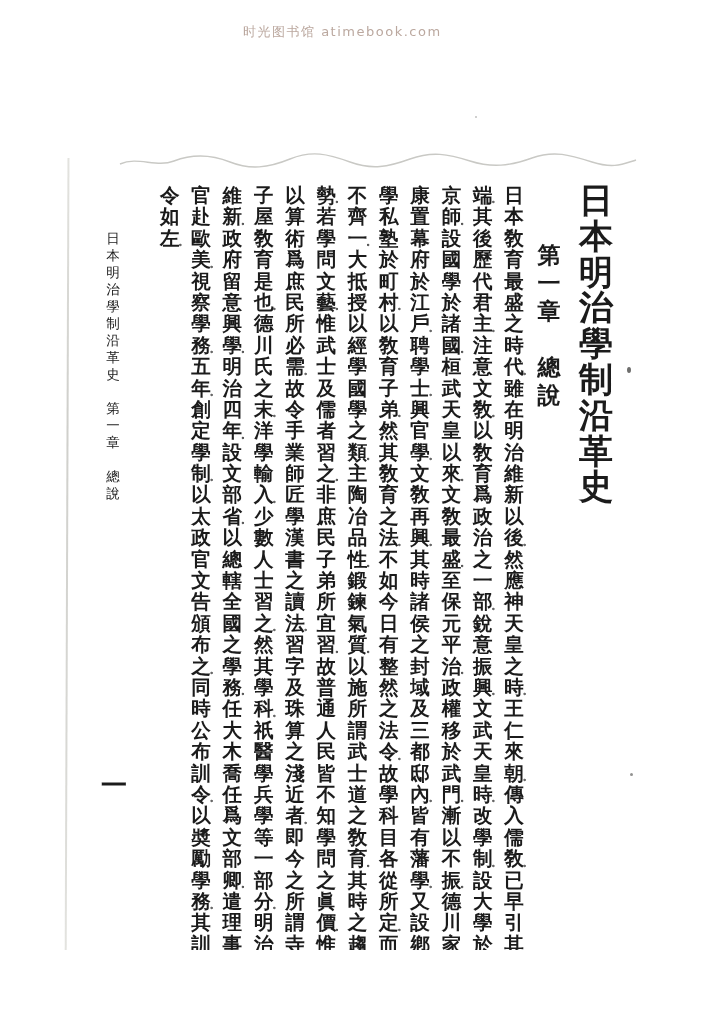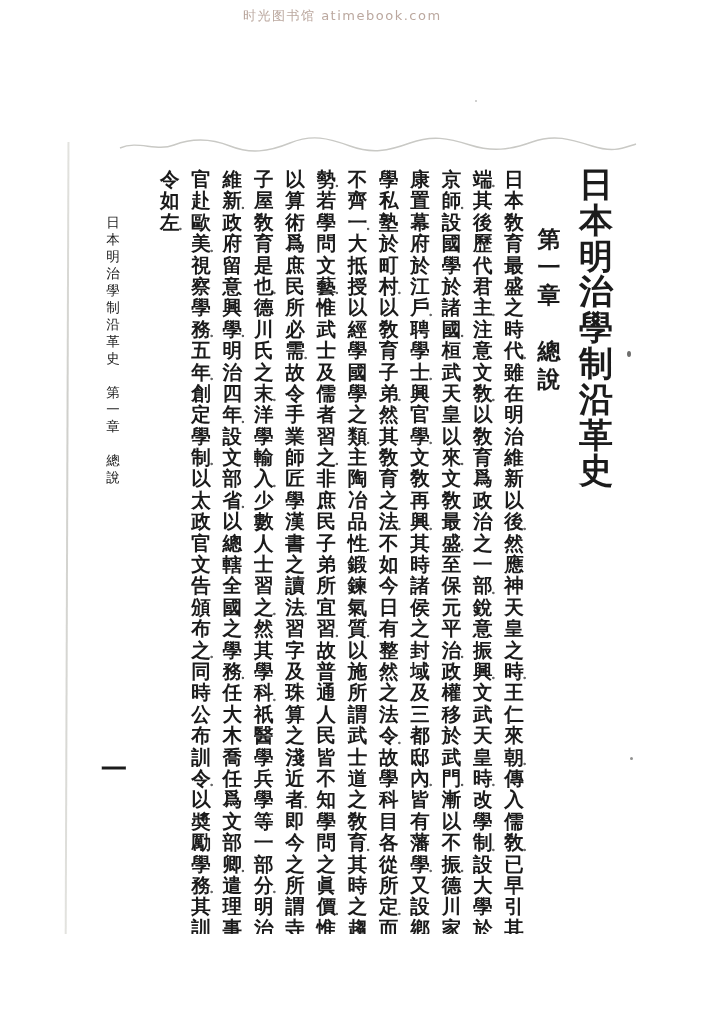--- a/index.html
+++ b/index.html
@@ -1,17 +1,17 @@
 <!DOCTYPE html>
 <html><head>
 <meta charset="utf-8">
 <style>
   html,body { margin:0; padding:0; background:#ffffff; }
   .scan-page {
-    position:relative; width:728px; height:934px; margin:0 auto;
+    position:relative; width:728px; height:934px; margin:16px auto;
     background:#ffffff; overflow:hidden;
     font-family:"Liberation Serif","DejaVu Serif",serif;
     color:#1b1b1b;
   }
   
   .watermark {
     position:absolute; top:7px; left:243px;
     font-family:"DejaVu Sans",sans-serif;
     font-size:13px; letter-spacing:1.5px; color:#bba89f;
     user-select:none;

